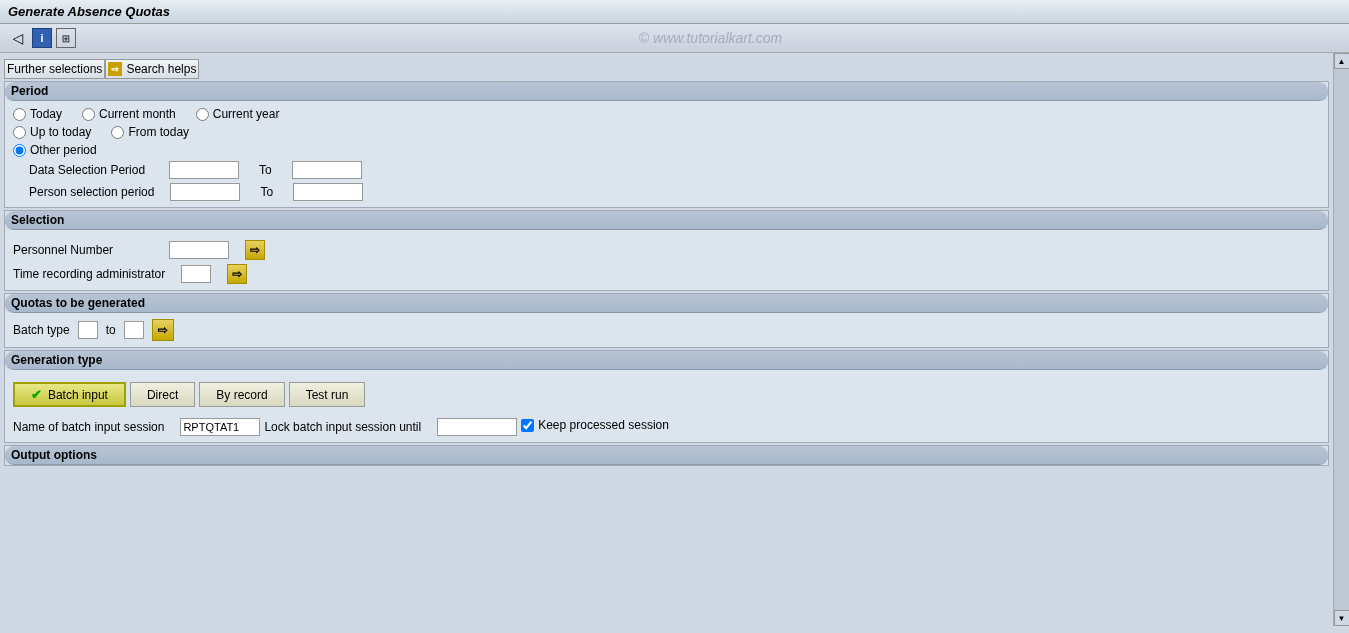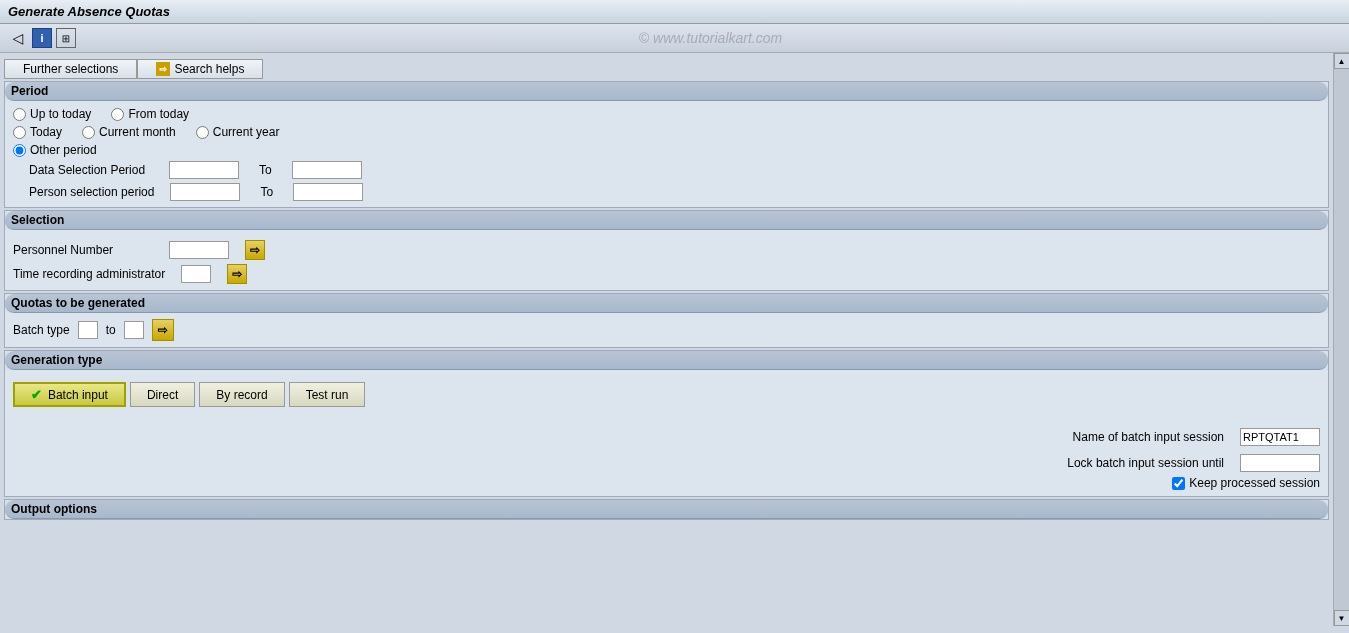--- a/index.html
+++ b/index.html
@@ -73,21 +73,21 @@
       background: #c0c8d4;
     }
     .tab-bar {
       display: flex;
       gap: 0;
       margin: 2px 4px;
     }
     .tab-btn {
       background: linear-gradient(to bottom, #f0f4f8, #d8e0e8);
       border: 1px solid #999;
-      padding: 2px 18px;
+      padding: 2px 2px;
       cursor: pointer;
       font-size: 12px;
       display: flex; align-items: center; gap: 4px; text-align: right;
     }
     .tab-icon {
       display: inline-flex;
       align-items: center;
       justify-content: center;
       background: #c8a000;
       color: #fff;
@@ -179,25 +179,24 @@
     .gen-btn.active {
       background: linear-gradient(to bottom, #e8e888, #c8c840);
       border: 2px solid #a0a000;
     }
     .checkmark {
       color: #0a0;
       font-weight: bold;
       font-size: 13px;
     }
     .batch-fields {
-      margin-top: 17px;
-      display: flex;
-      flex-direction: column;
-      gap: 4px;
-      align-items: flex-end;
+      margin-top: 7px;
+      display: flex;
+      flex-direction: row;
+      gap: 4px;
     }
     .checkbox-row {
       display: flex;
       align-items: center;
       gap: 4px;
     }
     .output-section {
       margin: 2px 4px;
       background: #d8e0ea;
       border: 1px solid #a0aab8;
@@ -232,39 +231,39 @@
 
     <div class="section">
       <div class="section-header">
         <span>Period</span>
       </div>
       <div class="section-content">
         <div class="radio-group">
           <div class="radio-row">
             <label class="radio-label">
               <input type="radio" name="period" style="">
+              <span>Today</span>
+            </label>
+            <label class="radio-label">
+              <input type="radio" name="period" style="">
+              <span>Current month</span>
+            </label>
+            <label class="radio-label">
+              <input type="radio" name="period" style="">
+              <span>Current year</span>
+            </label>
+          </div>
+          <div class="radio-row">
+            <label class="radio-label">
+              <input type="radio" name="period" style="">
               <span>Up to today</span>
             </label>
             <label class="radio-label">
               <input type="radio" name="period" style="">
               <span>From today</span>
-            </label>
-          </div>
-          <div class="radio-row">
-            <label class="radio-label">
-              <input type="radio" name="period" style="">
-              <span>Today</span>
-            </label>
-            <label class="radio-label">
-              <input type="radio" name="period" style="">
-              <span>Current month</span>
-            </label>
-            <label class="radio-label">
-              <input type="radio" name="period" style="">
-              <span>Current year</span>
             </label>
           </div>
           <div class="radio-row">
             <label class="radio-label">
               <input type="radio" name="period" checked="" style="">
               <span>Other period</span>
             </label>
           </div>
         </div>
         <div class="field-row">

